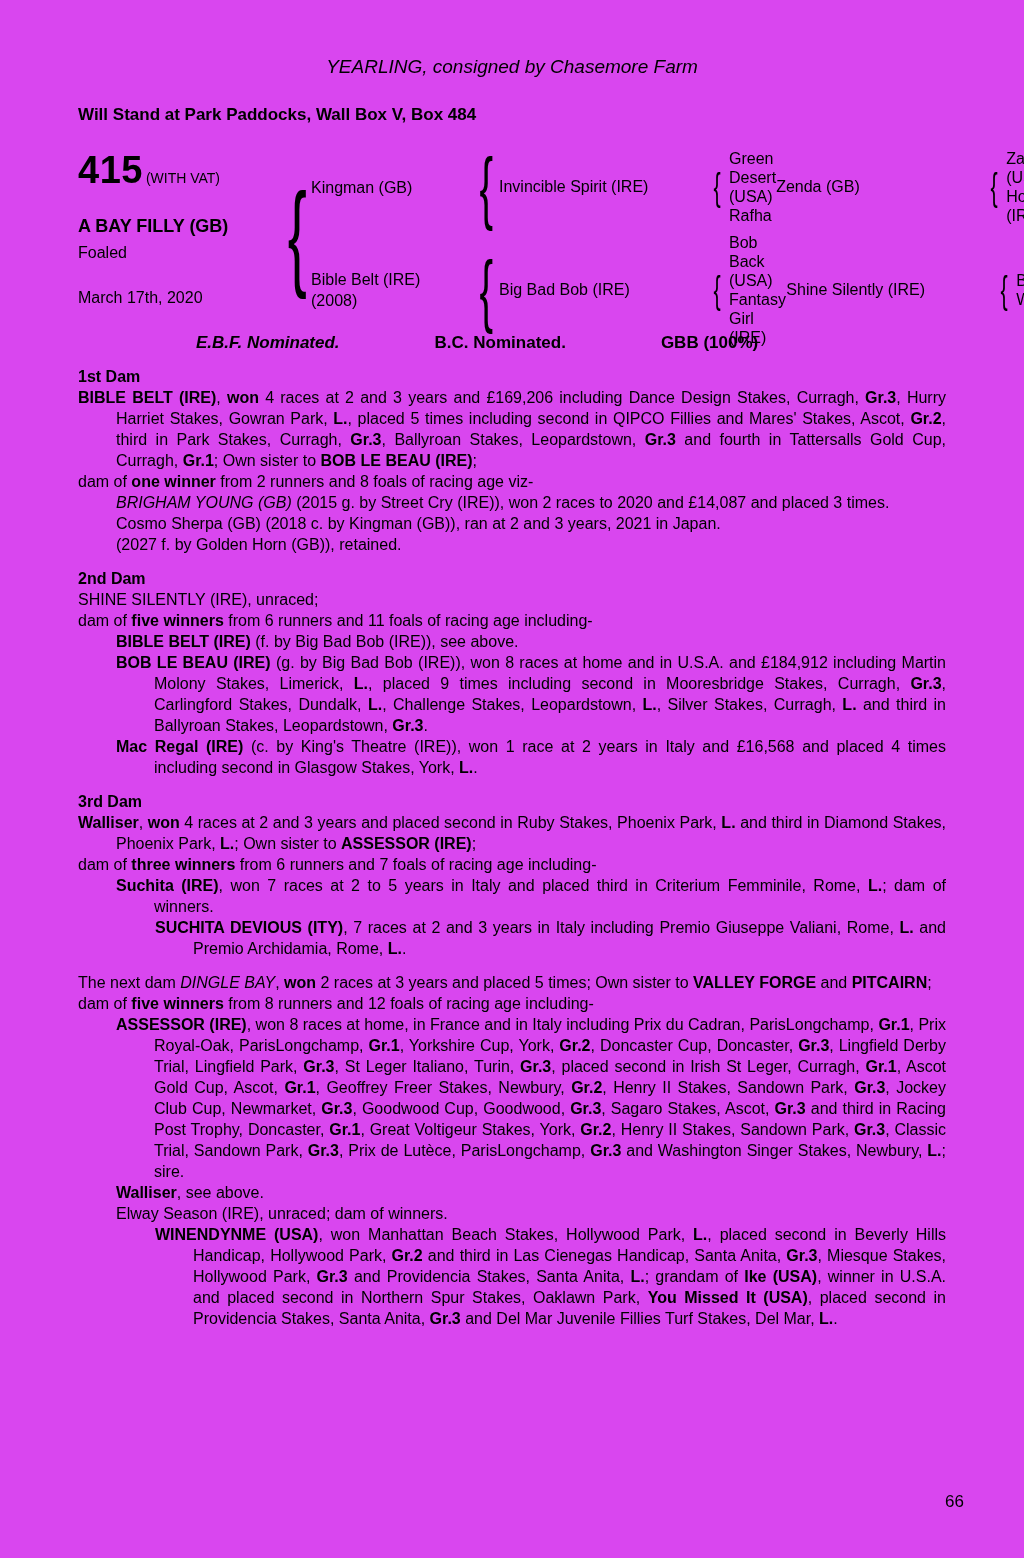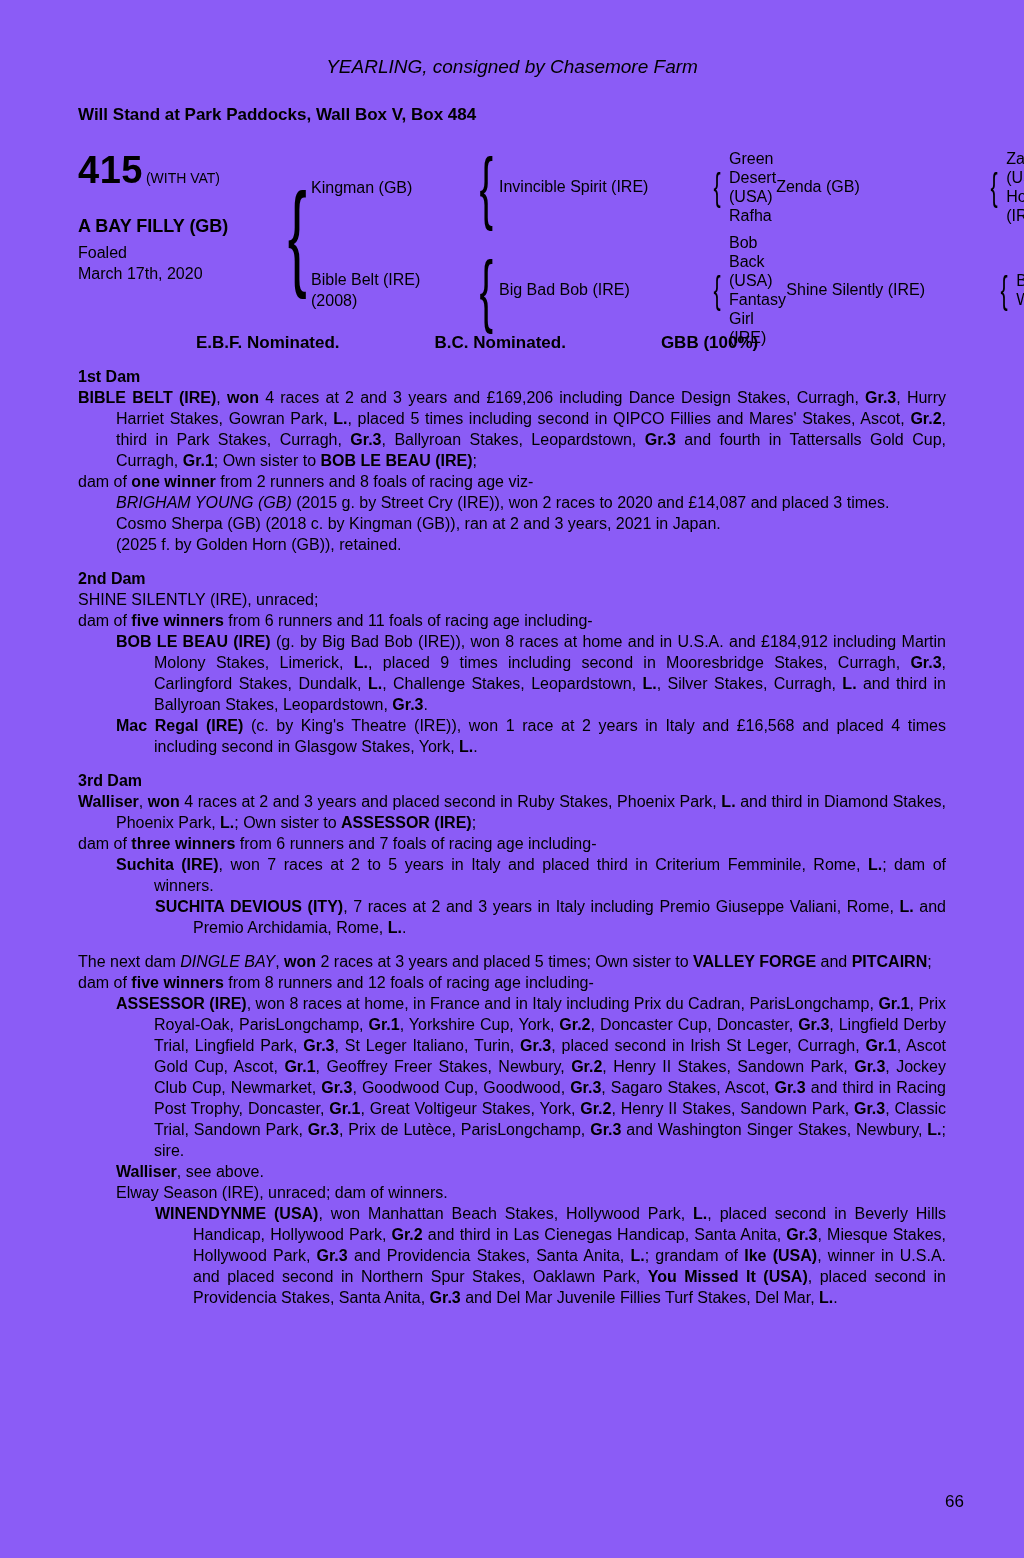--- a/index.html
+++ b/index.html
@@ -3,34 +3,34 @@
 <meta charset="utf-8">
 <style>
   * { box-sizing: border-box; }
   html, body { margin: 0; padding: 0; }
   body {
     width: 1024px; height: 1558px;
     background: #ffffff; color: #000000;
     font-family: "Liberation Sans", sans-serif;
     font-size: 16px;
   }
-  .sheet { position: relative; width: 1024px; height: 1558px; overflow: hidden; background: #8b5cf6; }
+  .sheet { position: relative; width: 1024px; height: 1558px; overflow: hidden; background: #d946ef; }
   .content { padding: 56px 78px 0 78px; }
 
   .doc-title { text-align: center; font-style: italic; font-size: 19px; margin: 0 0 27px 0; }
   .stand-line { font-weight: bold; font-size: 17px; margin: 0 0 24px 0; }
 
   
   .pedigree { display: flex; width: 868px; }
   .lot-col { width: 205px; flex: 0 0 205px; }
   .lot-line { white-space: nowrap; }
   .lot-num { font-size: 38px; font-weight: bold; letter-spacing: 0.5px; }
   .lot-vat { font-size: 14px; margin-left: 3px; }
   .horse-name { font-weight: bold; font-size: 18px; margin-top: 24px; }
-  .foaled, .foaled-date { line-height: 21px; font-size: 16px; }
+  .foaled, .foaled-date { line-height: 21px; font-size: 16px; margin-top: 24px; }
   .foaled { margin-top: 5px; }
 
   .tree { flex: 1; display: flex; height: 172px; }
   .brace { display: flex; align-items: center; justify-content: center; overflow: visible; }
   .brace::before { content: "{"; display: block; line-height: 1; font-weight: normal; }
   .brace-lg { width: 28px; flex: 0 0 28px; }
   .brace-lg::before { font-size: 104px; transform: scale(0.55, 1.12); }
   .brace-md { width: 26px; flex: 0 0 26px; }
   .brace-md::before { font-size: 74px; transform: scale(0.55, 1.08); }
   .brace-sm { width: 24px; flex: 0 0 24px; }
@@ -39,21 +39,21 @@
   .halves { flex: 1; display: flex; flex-direction: column; row-gap: 8px; }
   .half { flex: 1; display: flex; }
   .gen1cell { width: 162px; flex: 0 0 162px; display: flex; flex-direction: column; justify-content: center; line-height: 21px; }
   .quarters { flex: 1; display: flex; row-gap: 6px; }
   .quarter { flex: 1; display: flex; }
   .gen2name { width: 206px; flex: 0 0 206px; display: flex; align-items: center; }
   .gen3pair { flex: 1; display: flex; flex-direction: column; justify-content: center; line-height: 19px; }
 
   
   .nominations { display: flex; font-weight: bold; font-size: 17px; margin-top: 12px; }
-  .nom1 { margin-left: 118px; }
+  .nom1 { margin-left: 118px; font-style: italic; }
   .nom2 { margin-left: 95px; }
   .nom3 { margin-left: 95px; }
 
   
   .section { margin-top: 13px; }
   .heading { font-weight: bold; line-height: 21px; }
   .para { margin: 0; text-align: justify; line-height: 21px; }
   .ind0 { padding-left: 38px; text-indent: -38px; }
   .ind1 { margin-left: 38px; padding-left: 38px; text-indent: -38px; }
   .ind2 { margin-left: 77px; padding-left: 38px; text-indent: -38px; }
@@ -147,26 +147,27 @@
       <span class="nom3">GBB (100%)</span>
     </div>
 
     <div id="sections">
         <div class="section">
           <div class="heading">1st Dam</div>
           <p class="para ind0"><span class="b">BIBLE BELT (IRE)</span><span>, </span><span class="b">won</span><span> 4 races at 2 and 3 years and £169,206 including Dance Design Stakes, Curragh, </span><span class="b">Gr.3</span><span>, Hurry Harriet Stakes, Gowran Park, </span><span class="b">L.</span><span>, placed 5 times including second in QIPCO Fillies and Mares' Stakes, Ascot, </span><span class="b">Gr.2</span><span>, third in Park Stakes, Curragh, </span><span class="b">Gr.3</span><span>, Ballyroan Stakes, Leopardstown, </span><span class="b">Gr.3</span><span> and fourth in Tattersalls Gold Cup, Curragh, </span><span class="b">Gr.1</span><span>; Own sister to </span><span class="b">BOB LE BEAU (IRE)</span><span>;</span></p>
           <p class="para ind0"><span>dam of </span><span class="b">one winner</span><span> from 2 runners and 8 foals of racing age viz-</span></p>
           <p class="para ind1"><span class="i">BRIGHAM YOUNG (GB)</span><span> (2015 g. by Street Cry (IRE)), won 2 races to 2020 and £14,087 and placed 3 times.</span></p>
           <p class="para ind1"><span>Cosmo Sherpa (GB) (2018 c. by Kingman (GB)), ran at 2 and 3 years, 2021 in Japan.</span></p>
-          <p class="para ind1"><span>(2025 f. by Golden Horn (GB)), retained.</span></p>
+          <p class="para ind1"><span>(2027 f. by Golden Horn (GB)), retained.</span></p>
         </div>
         <div class="section">
           <div class="heading">2nd Dam</div>
           <p class="para ind0"><span>SHINE SILENTLY (IRE), unraced;</span></p>
           <p class="para ind0"><span>dam of </span><span class="b">five winners</span><span> from 6 runners and 11 foals of racing age including-</span></p>
+          <p class="para ind1"><span class="b">BIBLE BELT (IRE)</span><span> (f. by Big Bad Bob (IRE)), see above.</span></p>
           <p class="para ind1"><span class="b">BOB LE BEAU (IRE)</span><span> (g. by Big Bad Bob (IRE)), won 8 races at home and in U.S.A. and £184,912 including Martin Molony Stakes, Limerick, </span><span class="b">L.</span><span>, placed 9 times including second in Mooresbridge Stakes, Curragh, </span><span class="b">Gr.3</span><span>, Carlingford Stakes, Dundalk, </span><span class="b">L.</span><span>, Challenge Stakes, Leopardstown, </span><span class="b">L.</span><span>, Silver Stakes, Curragh, </span><span class="b">L.</span><span> and third in Ballyroan Stakes, Leopardstown, </span><span class="b">Gr.3</span><span>.</span></p>
           <p class="para ind1"><span class="b">Mac Regal (IRE)</span><span> (c. by King's Theatre (IRE)), won 1 race at 2 years in Italy and £16,568 and placed 4 times including second in Glasgow Stakes, York, </span><span class="b">L.</span><span>.</span></p>
         </div>
         <div class="section">
           <div class="heading">3rd Dam</div>
           <p class="para ind0"><span class="b">Walliser</span><span>, </span><span class="b">won</span><span> 4 races at 2 and 3 years and placed second in Ruby Stakes, Phoenix Park, </span><span class="b">L.</span><span> and third in Diamond Stakes, Phoenix Park, </span><span class="b">L.</span><span>; Own sister to </span><span class="b">ASSESSOR (IRE)</span><span>;</span></p>
           <p class="para ind0"><span>dam of </span><span class="b">three winners</span><span> from 6 runners and 7 foals of racing age including-</span></p>
           <p class="para ind1"><span class="b">Suchita (IRE)</span><span>, won 7 races at 2 to 5 years in Italy and placed third in Criterium Femminile, Rome, </span><span class="b">L.</span><span>; dam of winners.</span></p>
           <p class="para ind2"><span class="b">SUCHITA DEVIOUS (ITY)</span><span>, 7 races at 2 and 3 years in Italy including Premio Giuseppe Valiani, Rome, </span><span class="b">L.</span><span> and Premio Archidamia, Rome, </span><span class="b">L.</span><span>.</span></p>
         </div>

